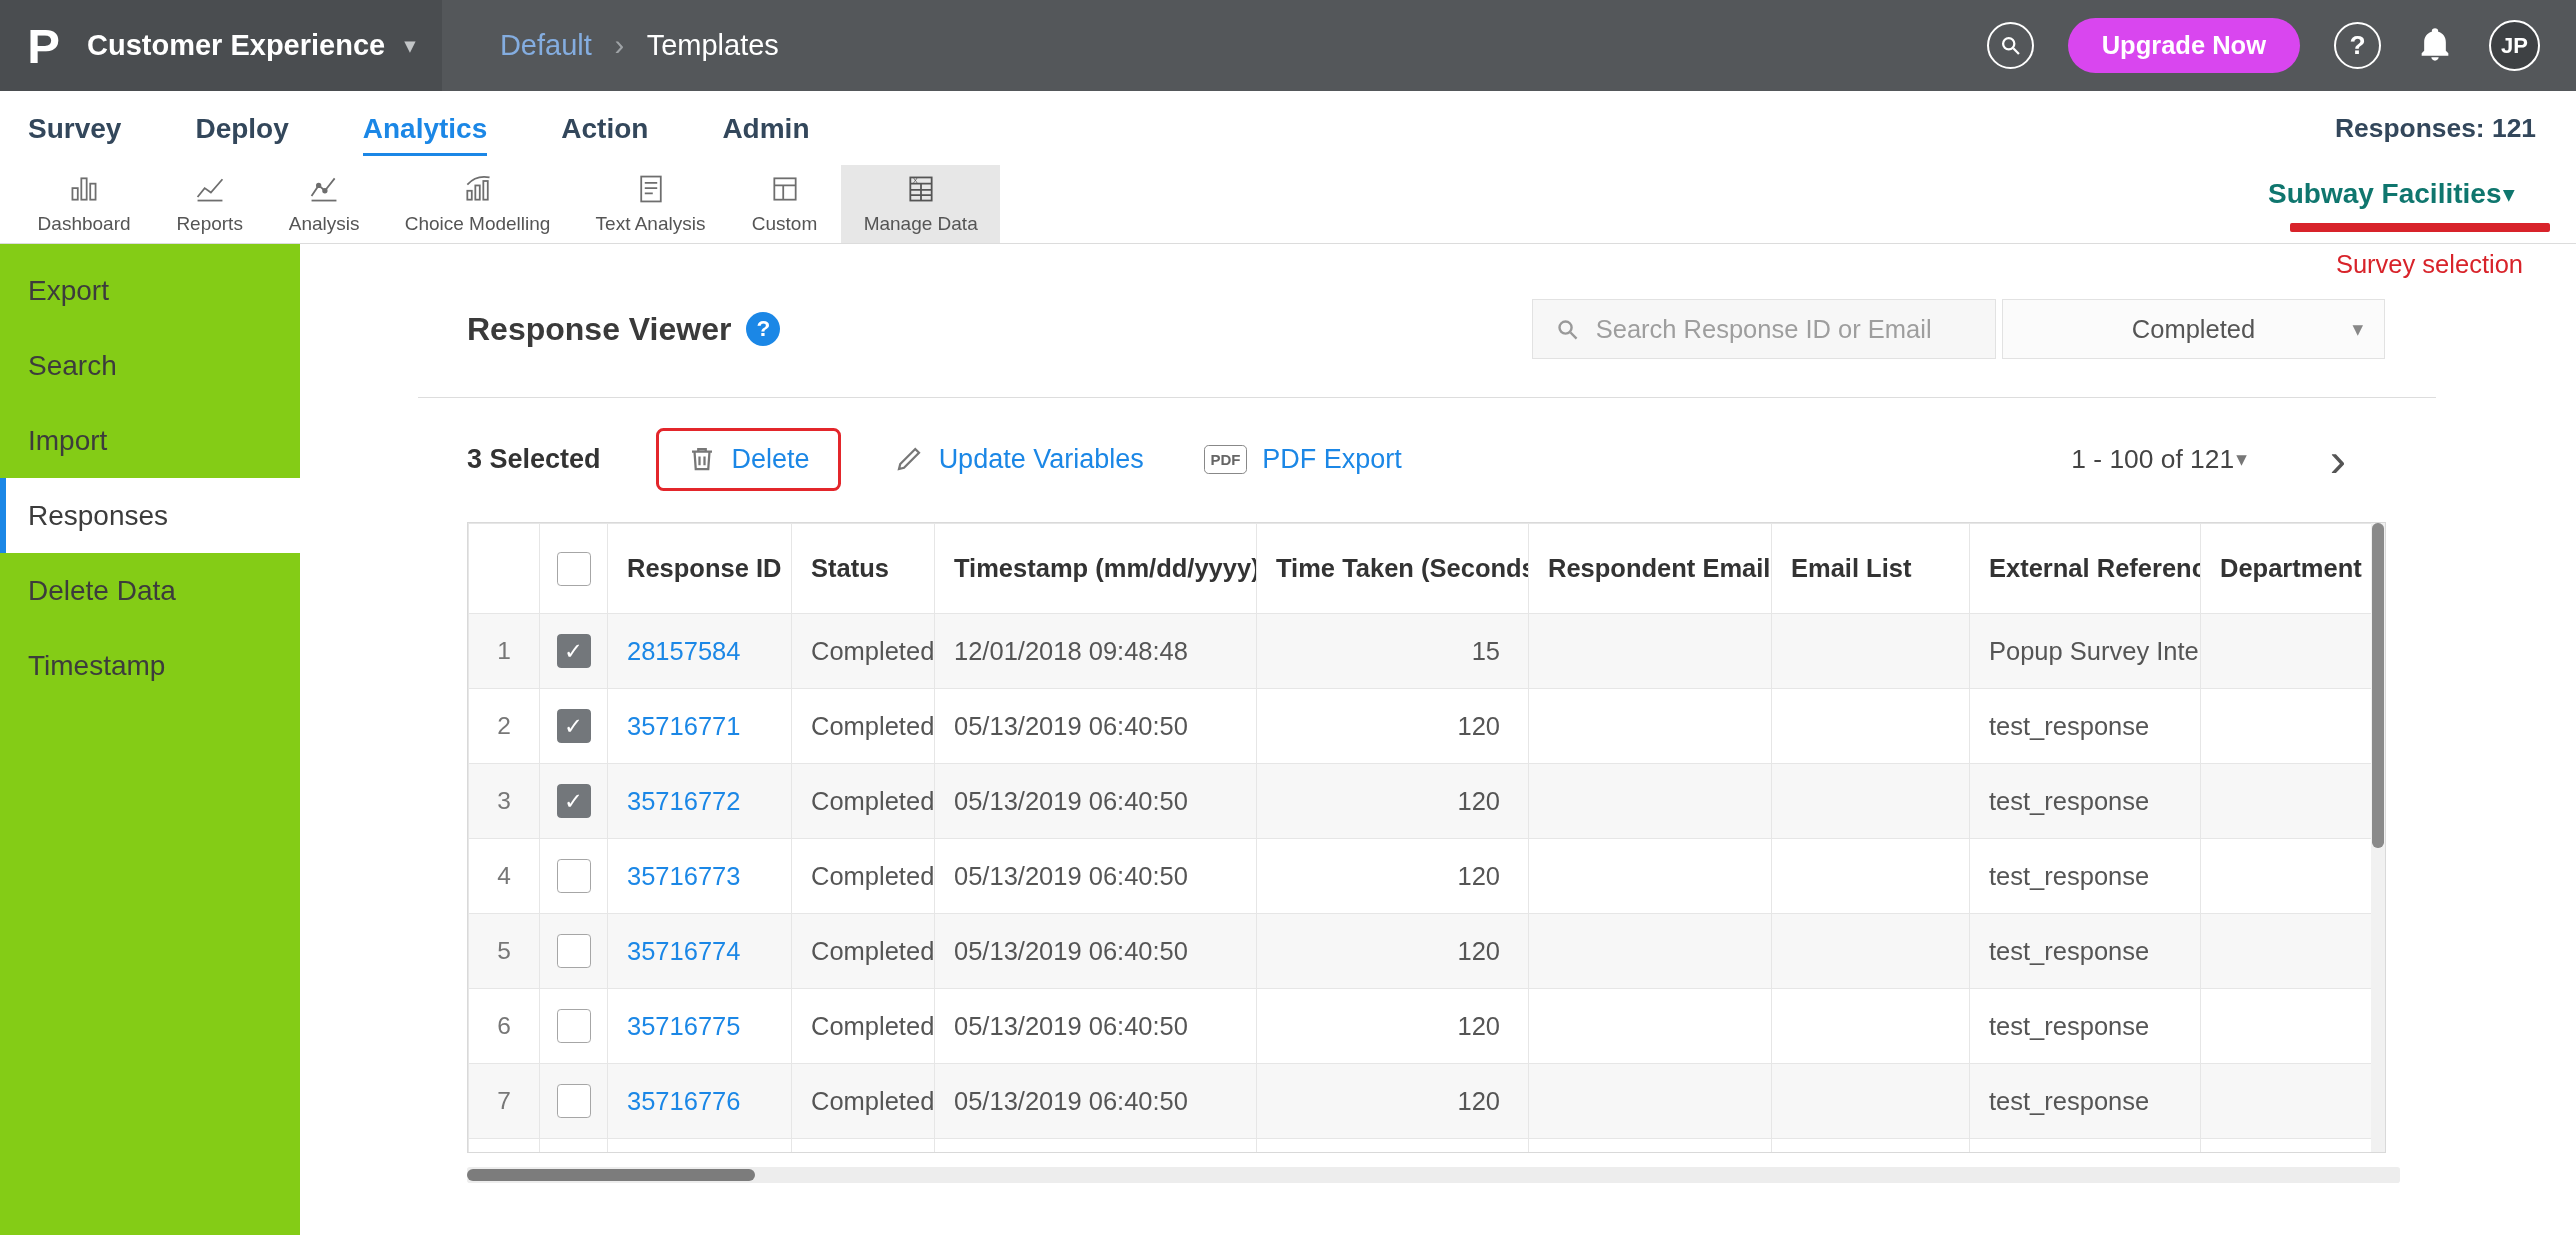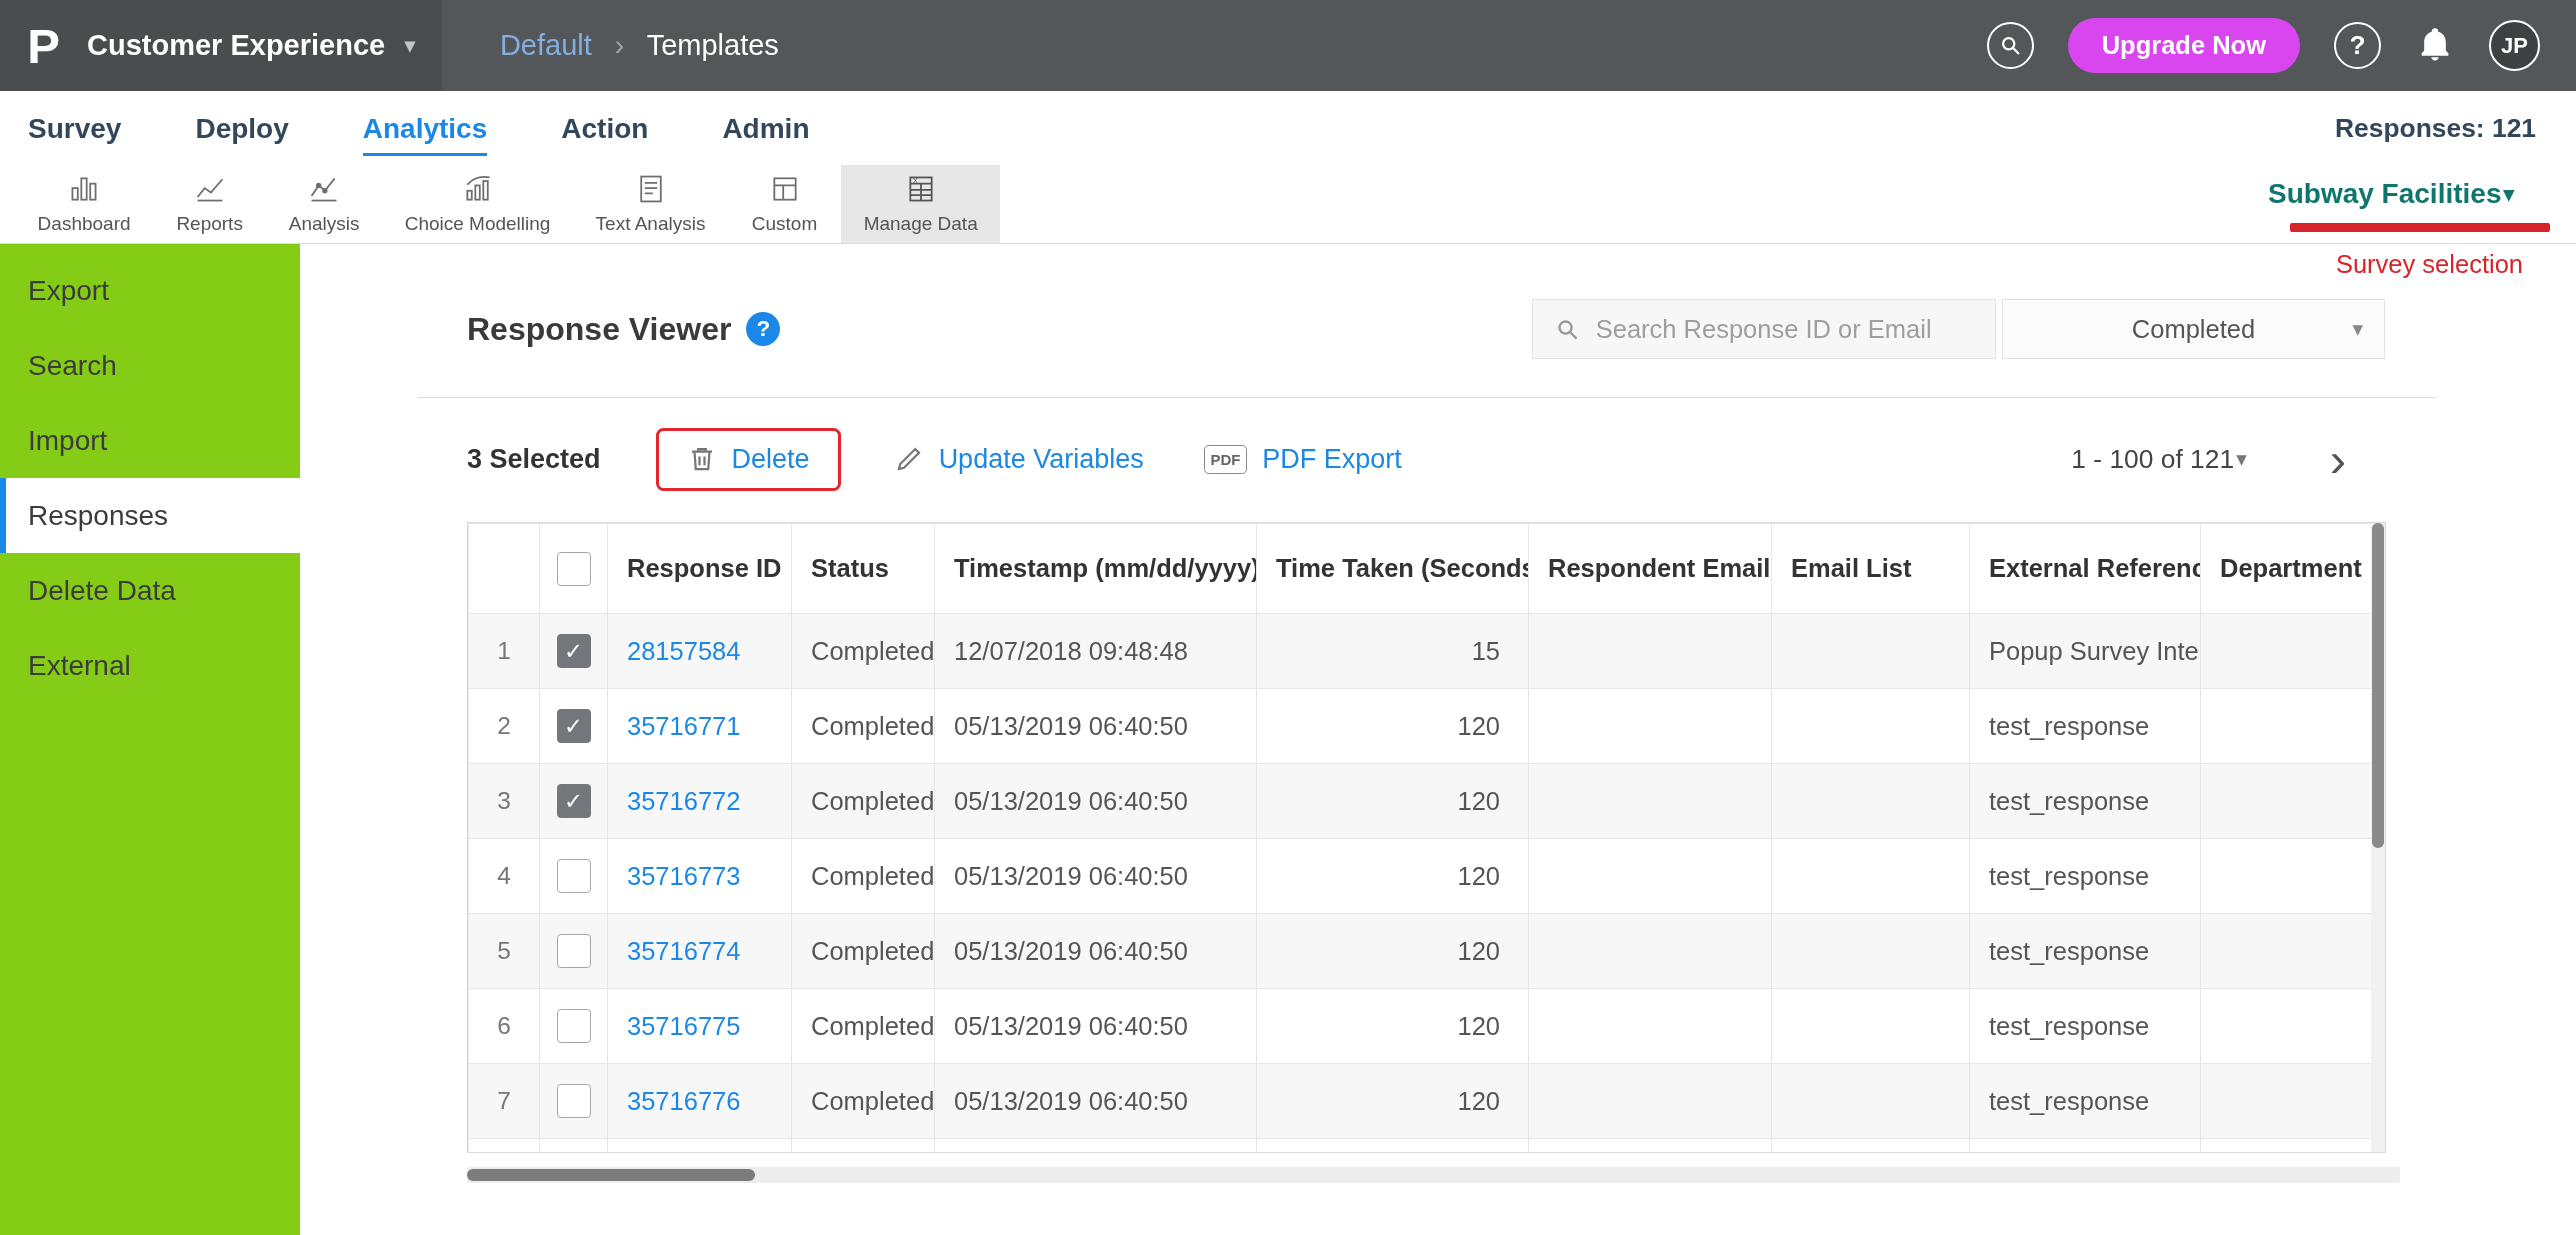--- a/index.html
+++ b/index.html
@@ -211,21 +211,21 @@
     <div class="survey-annotation">Survey selection</div>
   </div>
 
   <div class="body-row">
     <div class="sidebar">
         <div class="side-item">Export</div>
         <div class="side-item">Search</div>
         <div class="side-item">Import</div>
         <div class="side-item active">Responses</div>
         <div class="side-item">Delete Data</div>
-        <div class="side-item">External</div>
+        <div class="side-item">Timestamp</div>
       </div>
 
     <div class="main">
 
       <div class="title-row">
         <span class="page-title">Response Viewer</span>
         <span class="help-badge">?</span>
         <div class="filter-group">
           <div class="search-box">
             <svg viewBox="0 0 24 24" fill="none" stroke="#999" stroke-width="2.2">
@@ -336,21 +336,21 @@
                     </div>
                 </th>
               </tr>
             </thead>
             <tbody>
                 <tr class="trow odd">
                   <td class="c-num">1</td>
                   <td class="c-check"><span class="cb checked">✓</span></td>
                   <td class="c-id"><a>28157584</a></td>
                   <td class="c-status">Completed</td>
-                  <td class="c-ts">12/07/2018 09:48:48</td>
+                  <td class="c-ts">12/01/2018 09:48:48</td>
                   <td class="c-time">15</td>
                   <td class="c-email"></td>
                   <td class="c-elist"></td>
                   <td class="c-ref">Popup Survey Intercept</td>
                   <td class="c-dept"></td>
                 </tr>
                 <tr class="trow">
                   <td class="c-num">2</td>
                   <td class="c-check"><span class="cb checked">✓</span></td>
                   <td class="c-id"><a>35716771</a></td>

